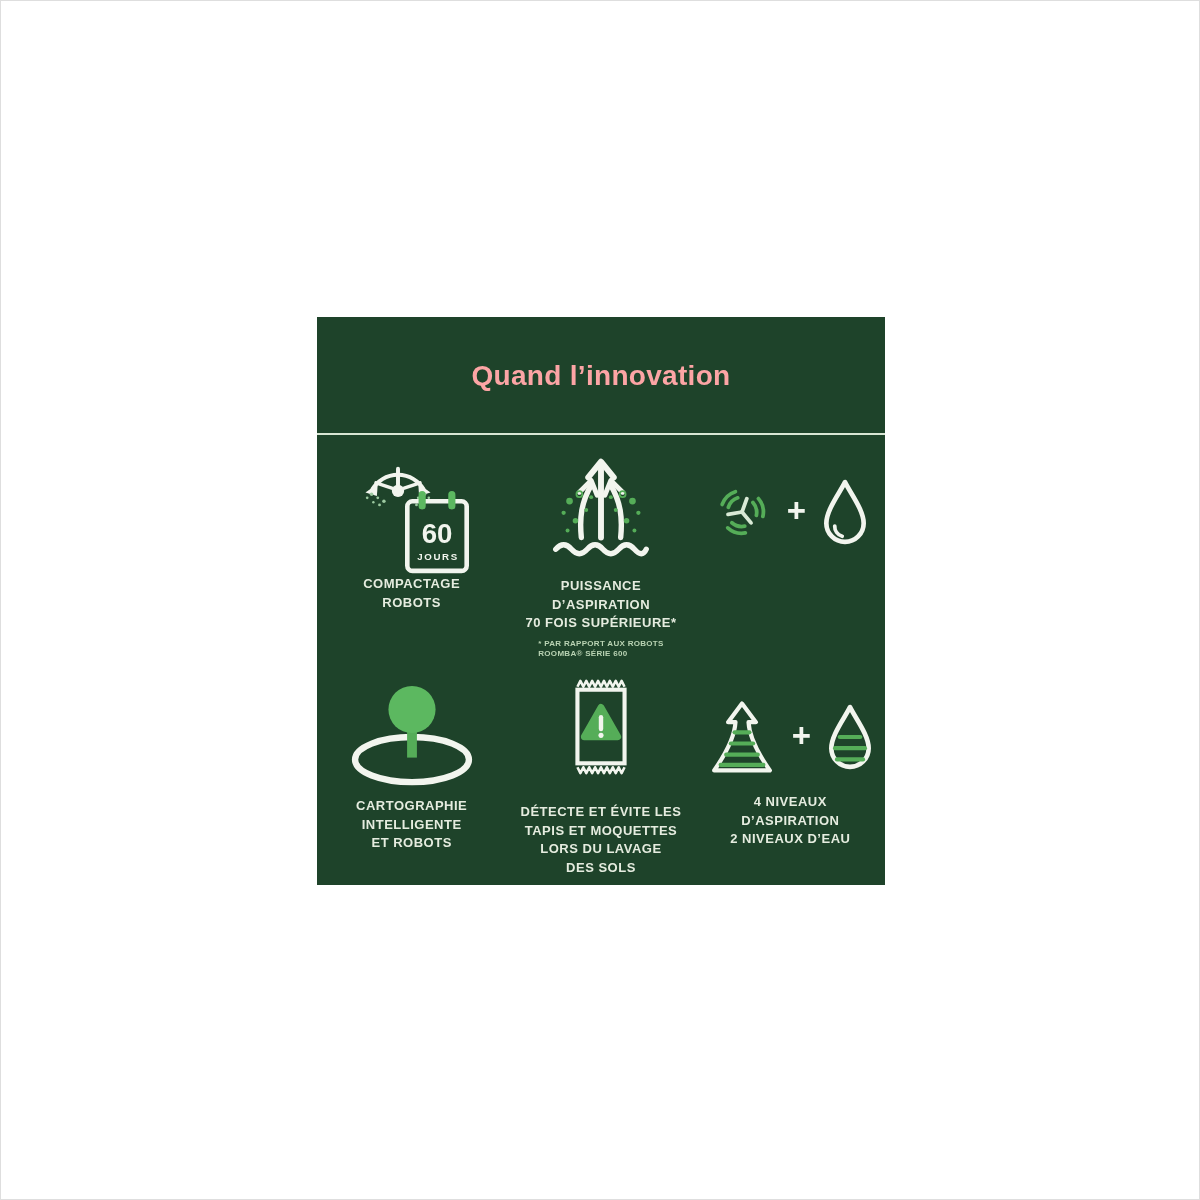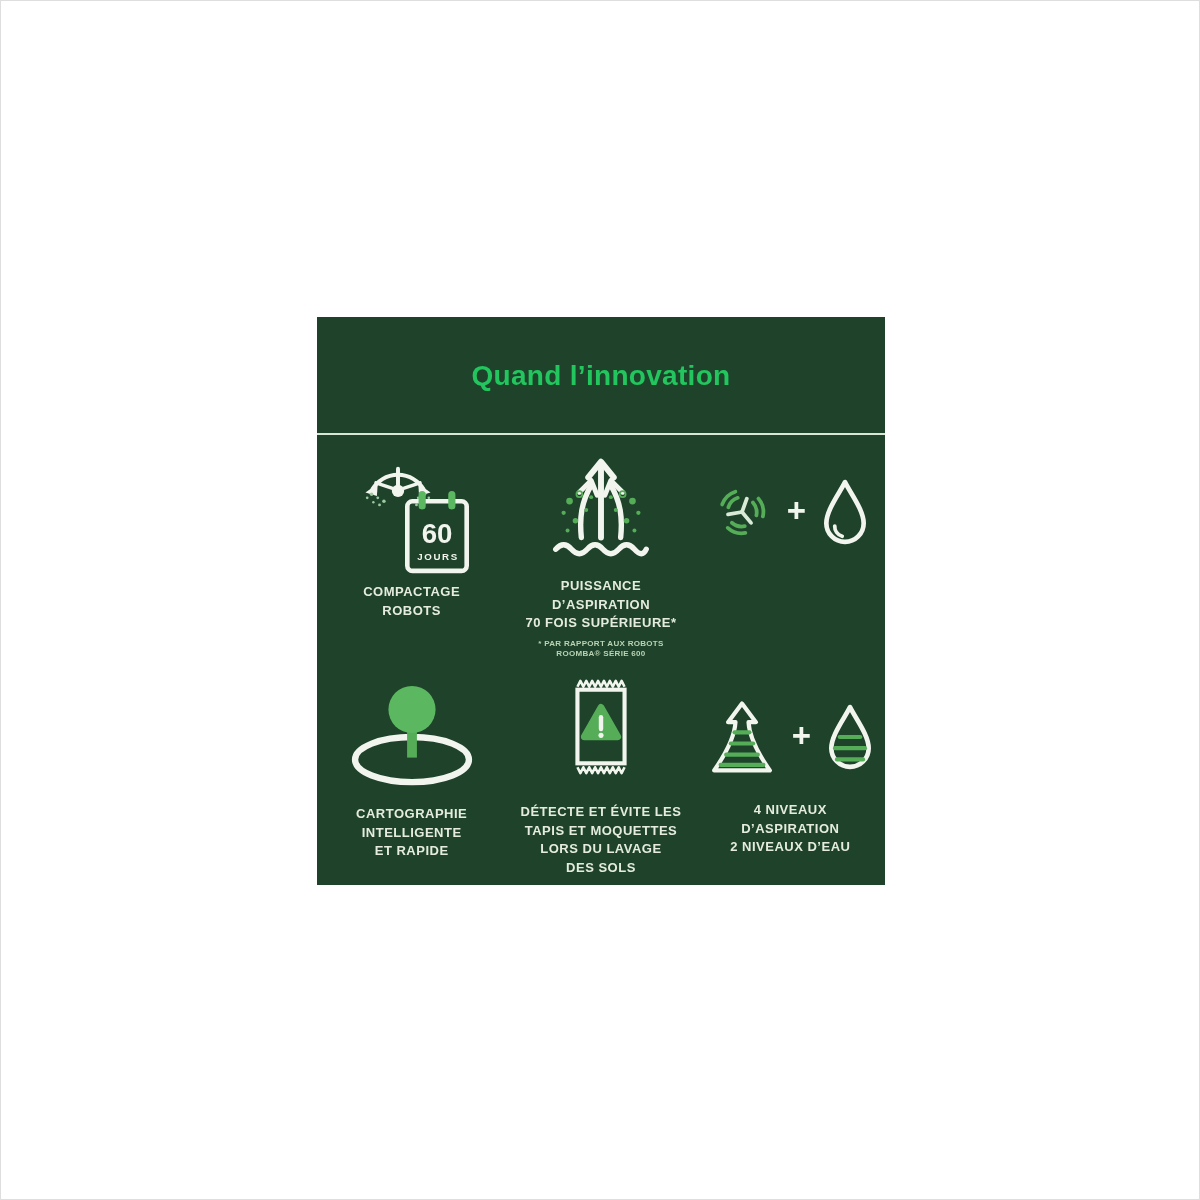--- a/index.html
+++ b/index.html
@@ -1,30 +1,30 @@
 <!DOCTYPE html>
 <html><head>
 <meta charset="utf-8">
 <style>
   html,body{margin:0;padding:0;background:#ffffff;}
   .canvas{position:relative;width:1200px;height:1200px;background:#ffffff;box-sizing:border-box;border:1px solid #dedede;overflow:hidden;font-family:"Liberation Sans",sans-serif;}
   .card{position:absolute;left:316px;top:316px;width:568px;height:568px;background:#1e432a;}
   .header{height:118px;box-sizing:border-box;border-bottom:2px solid #d8e6d4;display:flex;flex-direction:column;justify-content:center;align-items:center;}
-  .title-line{font-weight:600;font-size:28px;line-height:33px;letter-spacing:.3px;color:#22c55e;text-align:left;}
+  .title-line{font-weight:600;font-size:28px;line-height:33px;letter-spacing:.3px;color:#fca5a5;text-align:left;}
   .grid{display:grid;width:568px;height:448px;grid-template-columns:1fr 1fr 1fr;grid-template-rows:1fr 1fr;gap:0;background:#d8e6d4;}
   .cell{background:#1e432a;display:flex;flex-direction:column;align-items:center;overflow:hidden;}
   .icon-area{display:flex;align-items:center;justify-content:center;}
   .r1 .icon-area{height:126px;margin-top:14px;}
   .r2 .icon-area{height:122px;margin-top:16px;}
   .cell.c2 .icon-area{margin-top:10px;}
   .cell.c6 .icon-area{height:112px;margin-top:22px;}
-  .label{margin-top:8px;text-align:center;font-weight:700;font-size:13px;line-height:18.5px;letter-spacing:.5px;color:#e5ecdf;}
+  .label{text-align:center;font-weight:700;font-size:13px;line-height:18.5px;letter-spacing:.5px;color:#e5ecdf;}
   .cell.c2 .label{margin-top:12px;}
   .cell.c5 .label{margin-top:20px;}
-  .footnote{margin-top:6px;text-align:center;font-weight:700;font-size:8px;line-height:10.5px;letter-spacing:.3px;color:#b9d3b3;}
+  .footnote{margin-top:6px;font-weight:700;font-size:8px;line-height:10.5px;letter-spacing:.3px;color:#b9d3b3;}
   .compact-wrap{position:relative;width:116px;height:126px;}
   .gauge-svg{position:absolute;left:0;top:2px;}
   .cal-svg{position:absolute;right:0;bottom:0;}
   .plus-row{display:flex;align-items:center;gap:9px;}
   .plus{font-weight:600;font-size:33px;color:#f2f5ee;line-height:1;margin:0 2px;transform:translateY(-2px);}
   .cal-num{font-weight:700;font-size:27px;fill:#f2f5ee;font-family:"Liberation Sans",sans-serif;}
   .cal-unit{font-weight:700;font-size:9.5px;letter-spacing:1.6px;fill:#f2f5ee;font-family:"Liberation Sans",sans-serif;}
 </style>
 </head>
 <body>
@@ -155,21 +155,21 @@
         <div class="icon-area">
           <svg width="148" height="106" viewBox="0 0 150 108">
             <ellipse cx="75" cy="78" rx="58" ry="23" stroke="#f2f5ee" stroke-width="6.5" fill="none"></ellipse>
             <rect x="70" y="30" width="10" height="46" fill="#55ad58"></rect>
             <circle cx="75" cy="27" r="24" fill="#5cb860"></circle>
           </svg>
         </div>
         <div class="label">
           <div>CARTOGRAPHIE</div>
           <div>INTELLIGENTE</div>
-          <div>ET RAPIDE</div>
+          <div>ET ROBOTS</div>
         </div>
       </div>
 
       <div class="cell r2 c5">
         <div class="icon-area" style="height:112px;margin-top:12px;">
           <svg width="76" height="106" viewBox="0 0 76 108">
             <path d="M14,13 l3,-6 3,6 3,-6 3,6 3,-6 3,6 3,-6 3,6 3,-6 3,6 3,-6 3,6 3,-6 3,6 3,-6 3,6" stroke="#f2f5ee" stroke-width="2.6" fill="none" stroke-linejoin="round"></path>
             <rect x="14" y="16" width="48" height="75" stroke="#f2f5ee" stroke-width="4.2" fill="none"></rect>
             <path d="M14,95 l3,6 3,-6 3,6 3,-6 3,6 3,-6 3,6 3,-6 3,6 3,-6 3,6 3,-6 3,6 3,-6 3,6 3,-6" stroke="#f2f5ee" stroke-width="2.6" fill="none" stroke-linejoin="round"></path>
             <polygon points="38,34 55,64 21,64" fill="#55ad58" stroke="#55ad58" stroke-width="7" stroke-linejoin="round"></polygon>

